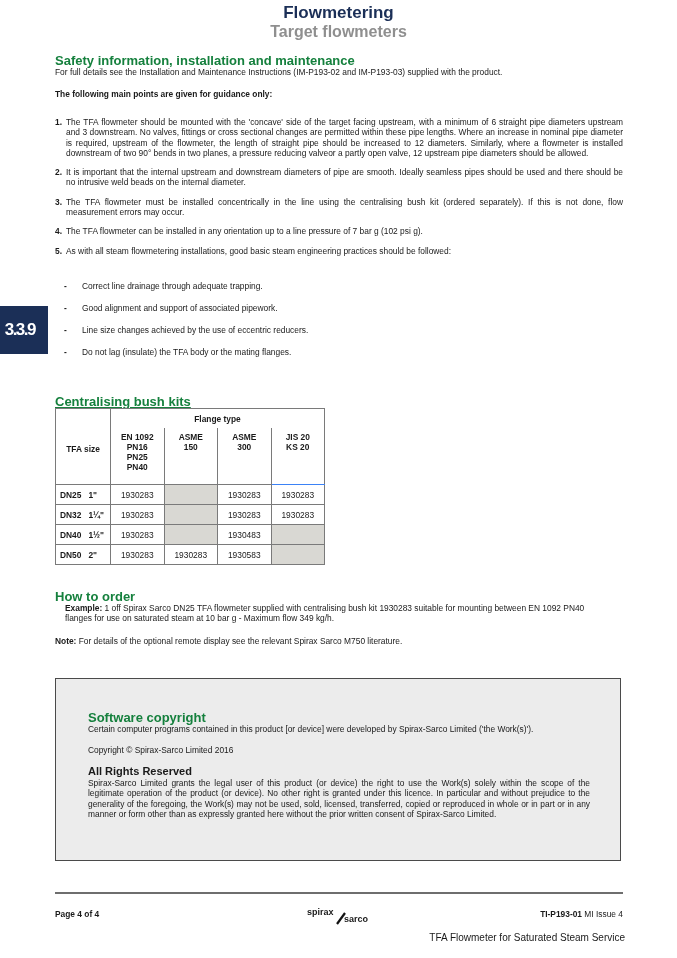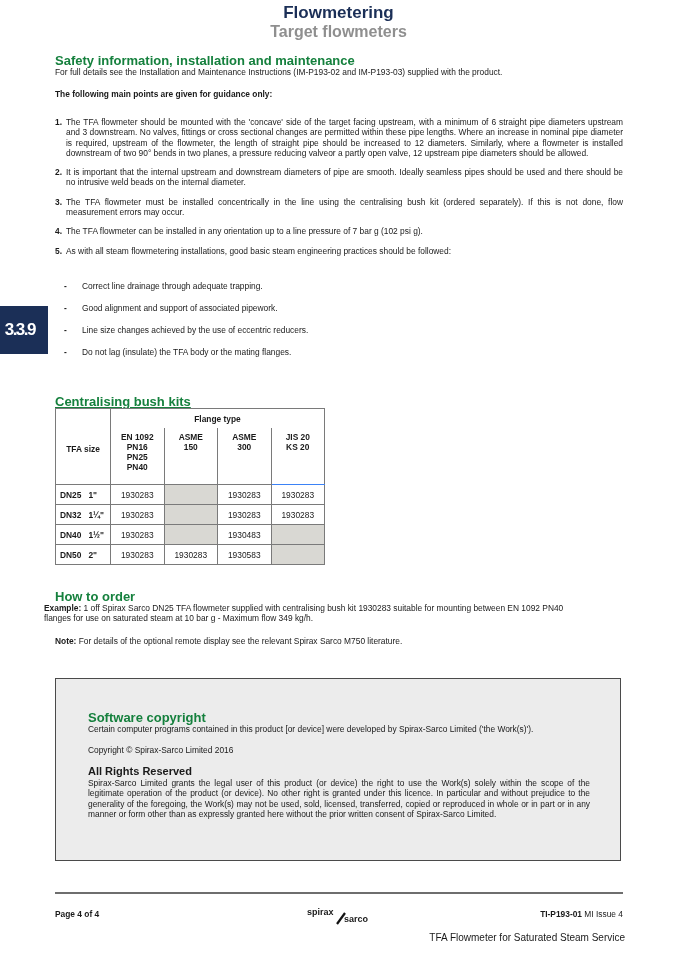--- a/index.html
+++ b/index.html
@@ -117,21 +117,21 @@
     <td class="sz">DN50   2"</td>
     <td class="val">1930283</td>
     <td class="val">1930283</td>
     <td class="val">1930583</td>
     <td class="val na"></td>
   </tr>
 </tbody>
   </table>
 
 <div class="abs h2" style="left:55px; top:589px;">How to order</div>
-<div class="abs p" style="left:44px; top:603px; width:530px;">
+<div class="abs p" style="left:65px; top:603px; width:530px;">
   <span class="b">Example:</span><span> 1 off Spirax Sarco DN25 TFA flowmeter supplied with centralising bush kit 1930283 suitable for mounting between EN 1092 PN40 flanges for use on saturated steam at 10 bar g  -  Maximum flow 349 kg/h.</span>
 </div>
 <div class="abs p" style="left:55px; top:636px;">
   <span class="b">Note:</span><span> For details of the optional remote display see the relevant Spirax Sarco M750 literature.</span>
 </div>
 
 <div class="abs box"></div>
 <div class="abs h2" style="left:88px; top:710px;">Software copyright</div>
 <div class="abs p" style="left:88px; top:724px;">Certain computer programs contained in this product [or device] were developed by Spirax-Sarco Limited ('the Work(s)').</div>
 <div class="abs p" style="left:88px; top:745px;">Copyright © Spirax-Sarco Limited 2016</div>

